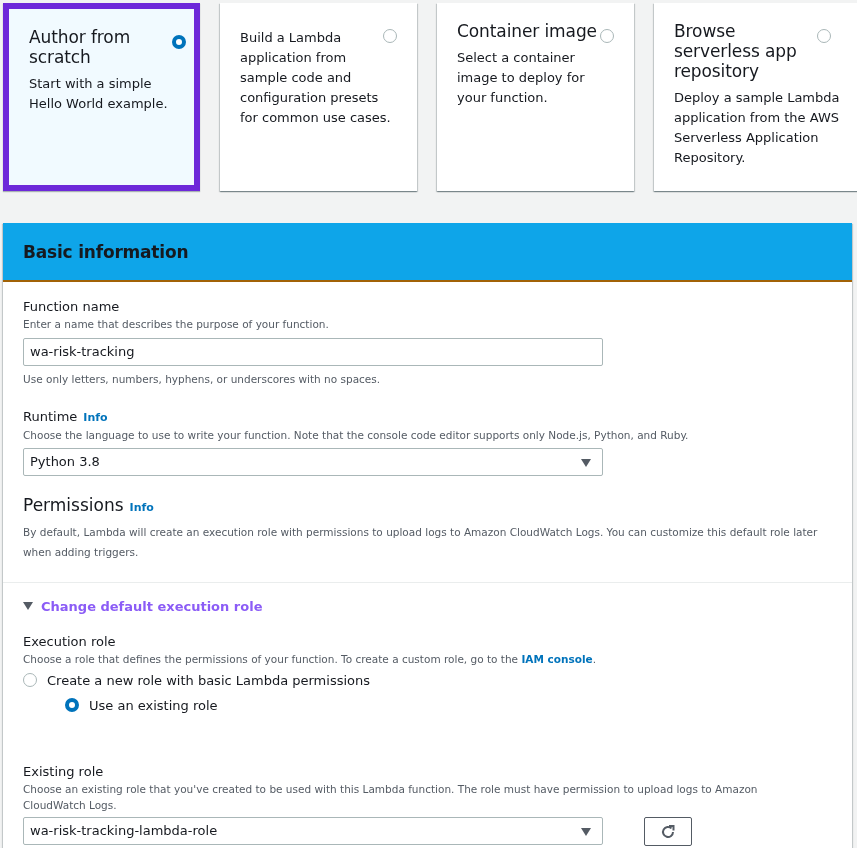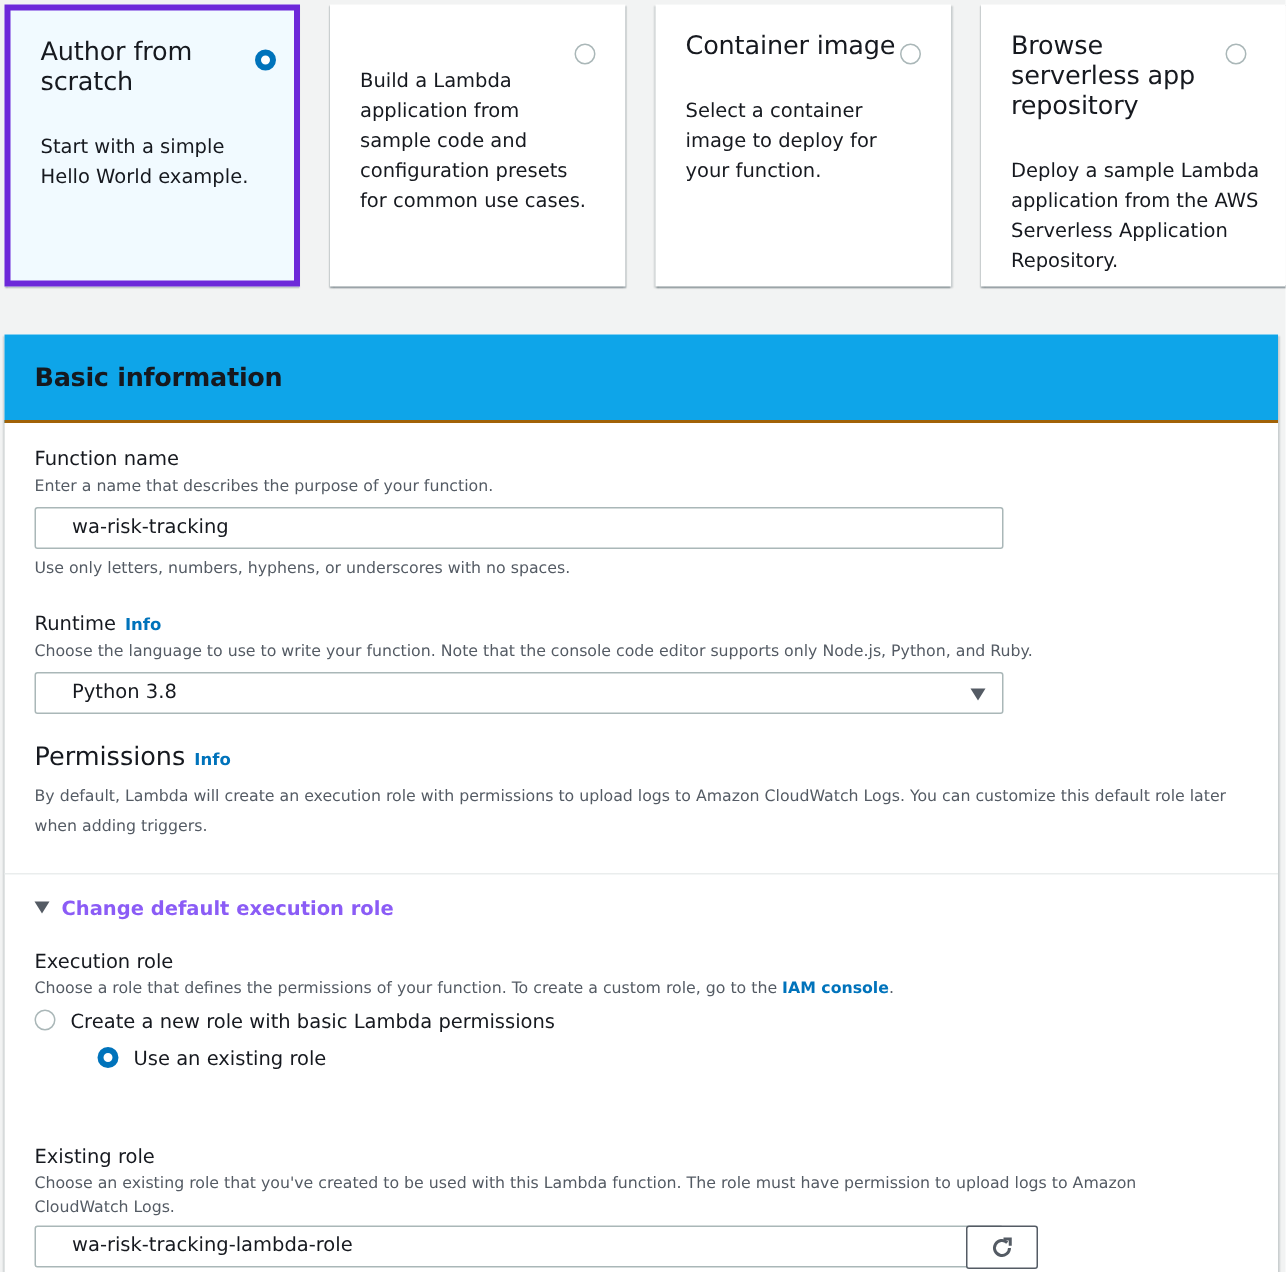--- a/index.html
+++ b/index.html
@@ -1,39 +1,39 @@
 <!DOCTYPE html>
 <html><head>
 <meta charset="utf-8">
 <style>
   * { box-sizing: border-box; margin: 0; padding: 0; }
   html, body { width: 857px; height: 848px; overflow: hidden; }
   body { background: #f2f3f3; font-family: "DejaVu Sans", sans-serif; color: #16191f; position: relative; }
 
   .tiles { position: absolute; left: 0; top: 0; width: 857px; height: 200px; }
   .tile { position: absolute; top: 3px; height: 188px; background: #fff; box-shadow: 0 1px 1px rgba(0,28,36,.3), 1px 1px 1px rgba(0,28,36,.15), -1px 1px 1px rgba(0,28,36,.15); padding: 18px 20px 0 20px; cursor: pointer; }
-  .tile.selected { background: #f1faff; border: 4px solid #6d28d9; box-shadow: 0 1px 1px rgba(0,28,36,.3); }
+  .tile.selected { background: #f1faff; border: 6px solid #6d28d9; box-shadow: 0 1px 1px rgba(0,28,36,.3); }
   .tile .title { font-size: 17px; line-height: 20px; color: #16191f; width: 130px; letter-spacing: -0.1px; }
-  .tile .desc { font-size: 13px; line-height: 20px; color: #16191f; margin-top: 24px; }
+  .tile .desc { font-size: 13px; line-height: 20px; color: #16191f; margin-top: 7px; }
   .tile .radio { position: absolute; top: 26px; width: 14px; height: 14px; border-radius: 50%; border: 1px solid #aab7b8; background: #fff; }
   .tile.selected .radio { border: 4px solid #0073bb; background: #fff; }
 
   .panel { position: absolute; left: 3px; top: 223px; width: 849px; height: 640px; background: #fff; box-shadow: 0 1px 1px rgba(0,28,36,.3), 1px 1px 1px rgba(0,28,36,.15), -1px 1px 1px rgba(0,28,36,.15); }
   .panel-header { height: 59px; background: #0ea5e9; border-bottom: 2px solid #a16207; padding: 19px 20px; }
   .panel-header h2 { font-size: 17px; font-weight: bold; color: #16191f; letter-spacing: -0.2px; }
 
   .field { position: absolute; left: 20px; }
   .label { font-size: 13px; color: #16191f; line-height: 18px; }
   .label-lg { font-size: 17px; color: #16191f; line-height: 20px; }
   .info { font-size: 11px; font-weight: bold; color: #0073bb; margin-left: 6px; cursor: pointer; }
   .hint { font-size: 10.5px; color: #545b64; line-height: 16px; }
   .hint.wide { line-height: 20px; }
   .link { color: #0073bb; font-weight: bold; cursor: pointer; }
 
-  .input { position: absolute; width: 646px; height: 28px; border: 1px solid #aab7b8; border-radius: 2px; background: #fff; padding: 5px 24px; font-size: 13px; color: #16191f; }
+  .input { position: absolute; width: 580px; height: 28px; border: 1px solid #aab7b8; border-radius: 2px; background: #fff; padding: 5px 6px; font-size: 13px; color: #16191f; }
   .select-arrow { position: absolute; right: 11px; top: 10px; width: 0; height: 0; border-left: 5px solid transparent; border-right: 5px solid transparent; border-top: 8px solid #545b64; }
 
   .divider { position: absolute; left: 0; top: 359px; width: 849px; border-top: 1px solid #eaeded; }
 
   .expander { position: absolute; left: 20px; top: 376px; font-size: 13px; font-weight: bold; color: #8b5cf6; cursor: pointer; }
   .expander .caret { display: inline-block; width: 0; height: 0; border-left: 5px solid transparent; border-right: 5px solid transparent; border-top: 8px solid #545b64; margin-right: 8px; vertical-align: 1px; }
 
   .radio-row { position: absolute; left: 20px; font-size: 13px; color: #16191f; cursor: pointer; }
   .radio-row .r { display: inline-block; width: 14px; height: 14px; border-radius: 50%; border: 1px solid #aab7b8; background: #fff; vertical-align: -2px; margin-right: 10px; }
   .radio-row .r.on { border: 4px solid #0073bb; }

